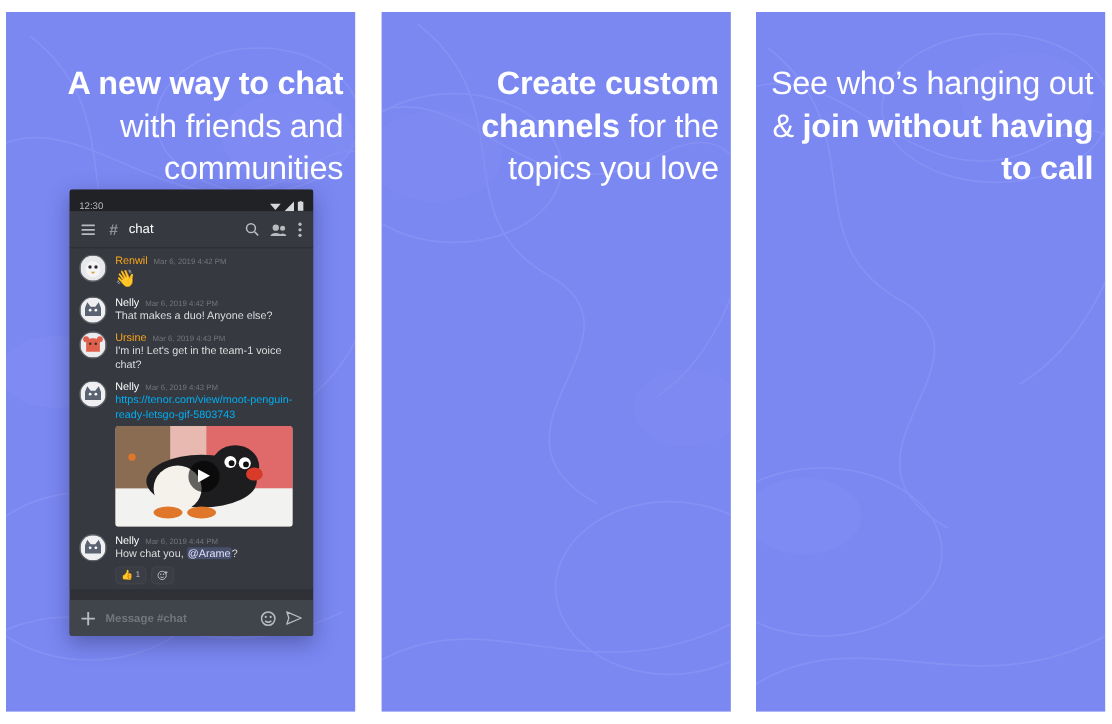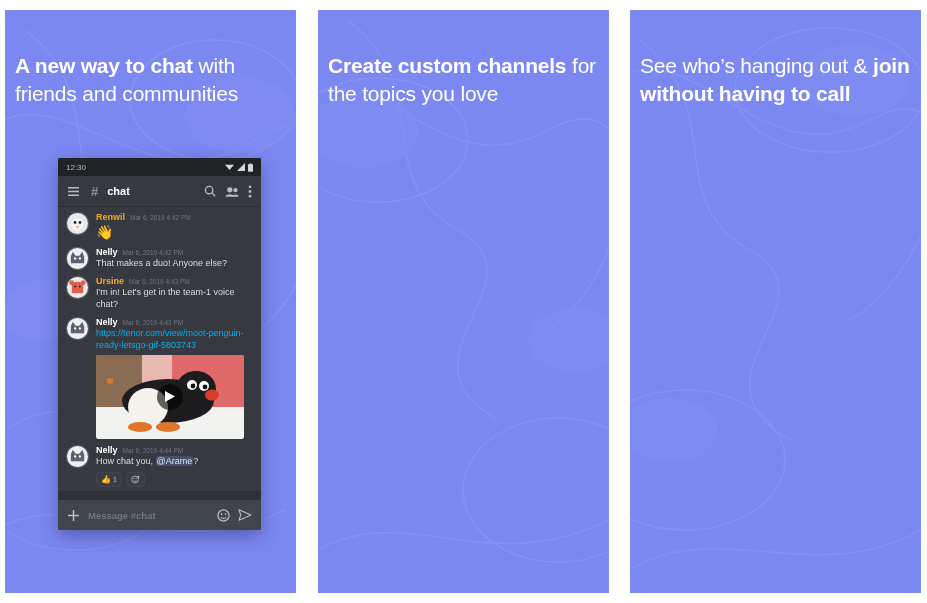--- a/index.html
+++ b/index.html
@@ -6,46 +6,46 @@
   body{width:927px;height:603px;font-family:"Liberation Sans",sans-serif;overflow:hidden;}
   .stage{position:relative;width:927px;height:603px;background:#fff;}
 
   .panel{position:absolute;top:10px;height:583px;width:291px;overflow:hidden;
          background:#7b88f2;}
   .panel.p1{left:5px;}
   .panel.p2{left:318px;}
   .panel.p3{left:630px;}
   .panel .blobs{position:absolute;inset:0;pointer-events:none;opacity:.55;}
 
-  .headline{position:absolute;left:0;right:0;top:42px;text-align:left;
-            color:#fff;font-size:21px;line-height:1.32;padding:0 10px;
+  .headline{position:absolute;left:0;right:0;top:42px;text-align:right;
+            color:#fff;font-size:27px;line-height:1.32;padding:0 10px;
             box-sizing:border-box;letter-spacing:-.2px;}
   .headline .b{font-weight:bold;}
   .headline .n{font-weight:normal;}
 
   
   .phone{position:absolute;background:#2f3136;overflow:hidden;
          box-shadow:0 6px 18px rgba(20,20,60,.35);}
-  .status{height:18px;background:#202225;display:flex;align-items:center;
+  .status{height:18px;background:#202225;display:flex;align-items:flex-end;
           justify-content:space-between;padding:0 8px;color:#b9bbbe;font-size:8px;}
   .status .sigs{display:flex;align-items:center;gap:3px;}
 
   
   .ph1{left:53px;top:148px;width:203px;height:372px;border-radius:2px;}
   .ph1 .topbar{height:30px;background:#36393f;display:flex;align-items:center;
                gap:9px;padding:0 9px;border-bottom:1px solid #2b2d31;}
-  .ph1 .topbar .ttl{color:#fff;font-size:11px;font-weight:bold;flex:1;}
+  .ph1 .topbar .ttl{color:#fff;font-size:11px;font-weight:normal;flex:1;}
   .ph1 .topbar .hash{color:#8e9297;font-size:13px;font-weight:bold;margin-left:2px;}
   .ph1 .msgs{background:#36393f;height:284px;position:relative;overflow:hidden;}
   .msg{display:flex;gap:7px;padding:5px 8px 1px 8px;}
   .av{width:21px;height:21px;border-radius:50%;flex:none;background:#4f545c;
       overflow:hidden;position:relative;border:1px solid rgba(255,255,255,.08);}
   .mbody{flex:1;min-width:0;}
   .mhead{display:flex;align-items:baseline;gap:5px;}
-  .mname{font-size:9px;font-weight:bold;}
+  .mname{font-size:9px;font-weight:normal;}
   .mtime{font-size:6.5px;color:#72767d;}
   .mtext{font-size:9px;color:#dcddde;line-height:1.32;margin-top:1px;word-wrap:break-word;}
   .mtext a,.lnk{color:#00aff4;text-decoration:none;}
   .mention{color:#dee0fc;background:rgba(114,137,218,.28);border-radius:2px;padding:0 1px;margin-top:40px;}
   .gif{margin-top:3px;width:148px;height:84px;border-radius:3px;overflow:hidden;position:relative;}
   .playbtn{position:absolute;left:50%;top:50%;transform:translate(-50%,-50%);
            width:26px;height:26px;border-radius:50%;background:rgba(0,0,0,.6);
            display:flex;align-items:center;justify-content:center;}
   .reacts{display:flex;gap:4px;margin-top:4px;}
   .react{background:#3a3d44;border:1px solid #42454c;border-radius:4px;height:13px;

